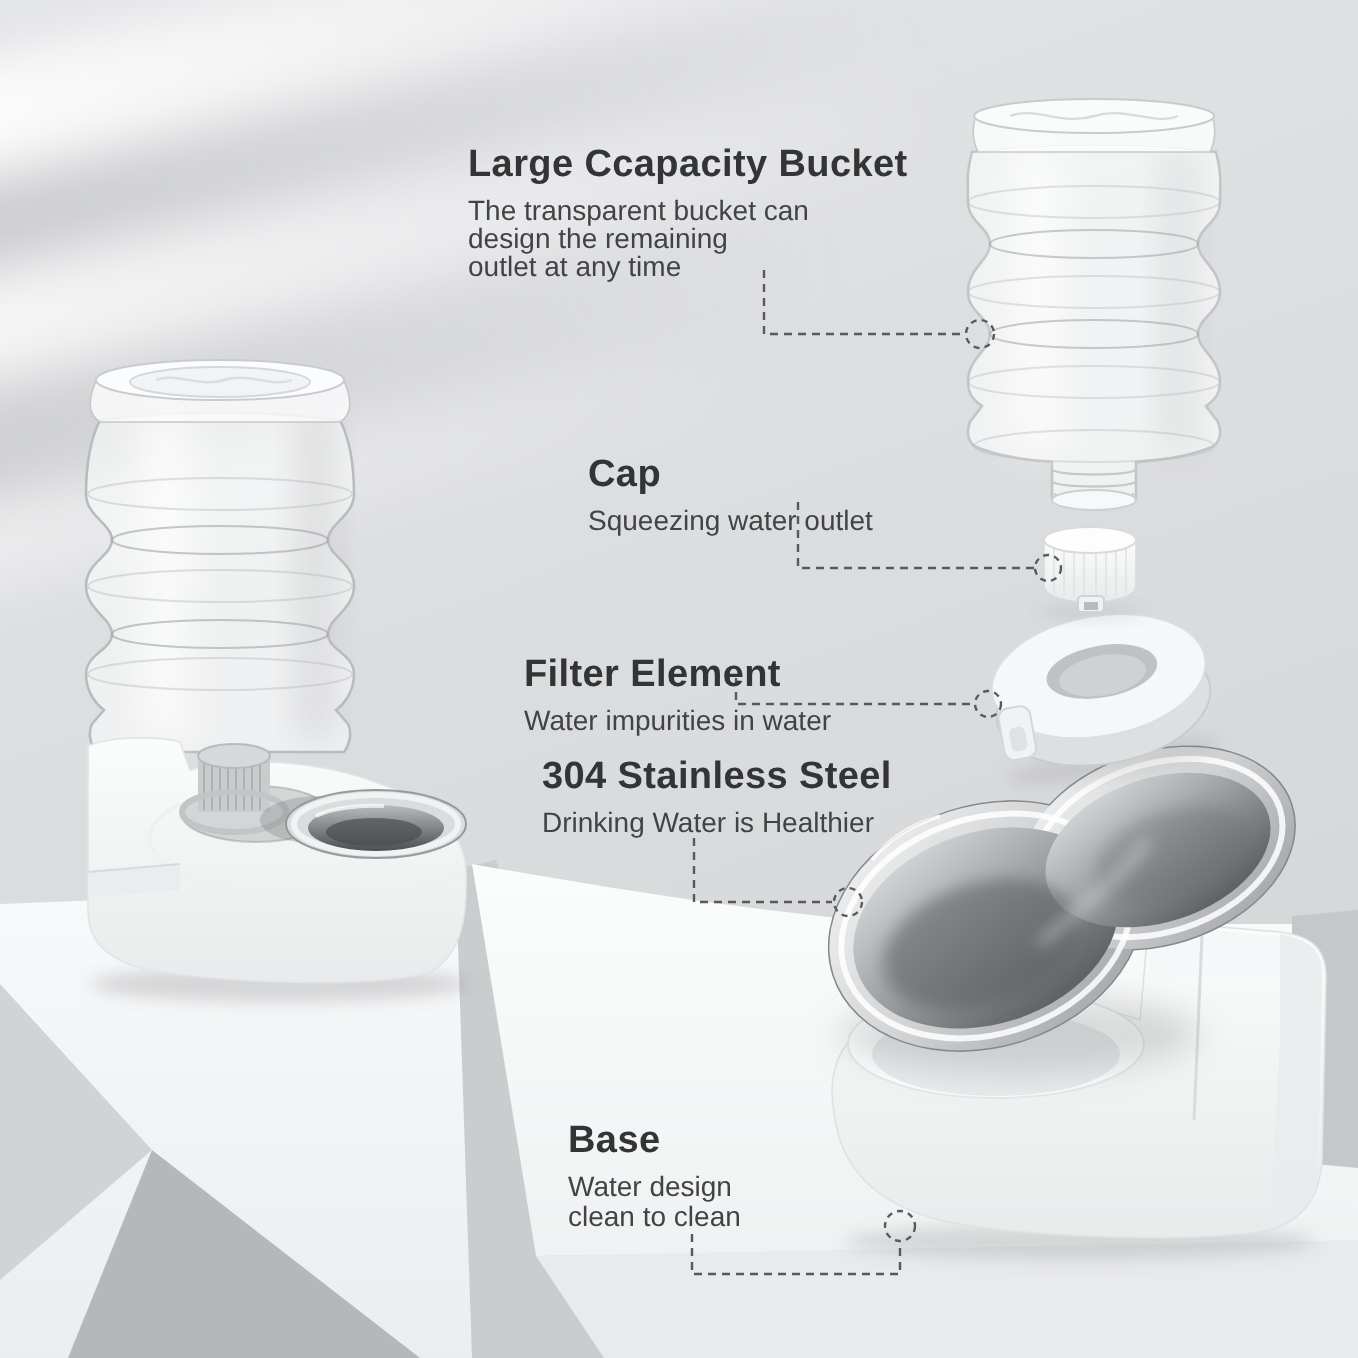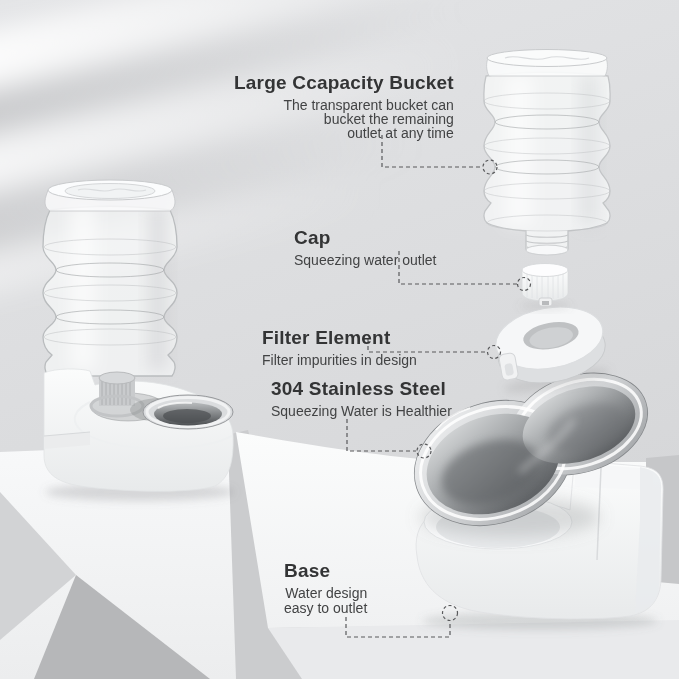--- a/index.html
+++ b/index.html
@@ -2,21 +2,21 @@
 <html><head>
 <meta charset="utf-8">
 <style>
   html,body{margin:0;padding:0;background:#ffffff;}
   .stage{position:relative;width:679px;height:679px;overflow:hidden;
          background:#a3a3a3;font-family:"Liberation Sans",sans-serif;}
   svg.scene{position:absolute;left:0;top:0;width:679px;height:679px;display:block;}
   .ann{position:absolute;color:#3a3b3c;}
   .ann .t{font-size:19px;font-weight:bold;line-height:22px;letter-spacing:.2px;
           color:#333435;white-space:nowrap;}
-  .ann .d{margin-top:4px;font-size:14px;line-height:14px;color:#424344;text-align:right;}
+  .ann .d{margin-top:4px;font-size:14px;line-height:14px;color:#424344;}
   .ann .d span{display:block;white-space:nowrap;}
   #ann-bucket{left:234px;top:72px;}
   #ann-cap{left:294px;top:207px;margin-top:20px;}
   #ann-filter{left:262px;top:299px;margin-top:28px;}
   #ann-steel{left:271px;top:378px;}
   #ann-base{left:284px;top:560px;}
   #ann-base .d{line-height:15px;}
 </style>
 </head>
 <body>
@@ -249,47 +249,47 @@
     <circle stroke-dasharray="3 2.6" cx="424" cy="451" r="7"></circle>
     <path stroke-dasharray="4 3" d="M 346,617 L 346,637 L 450,637 L 450,622"></path>
     <circle stroke-dasharray="3 2.6" cx="450" cy="613" r="7.5"></circle>
   </g>
 </svg>
 
 <div class="ann" id="ann-bucket">
   <div class="t">Large Ccapacity Bucket</div>
   <div class="d">
     <span>The transparent bucket can</span>
-    <span>bucket the remaining</span>
+    <span>design the remaining</span>
     <span>outlet at any time</span>
   </div>
 </div>
 
 <div class="ann" id="ann-cap">
   <div class="t">Cap</div>
   <div class="d">
     <span>Squeezing water outlet</span>
   </div>
 </div>
 
 <div class="ann" id="ann-filter">
   <div class="t">Filter Element</div>
   <div class="d">
-    <span>Filter impurities in design</span>
+    <span>Water impurities in water</span>
   </div>
 </div>
 
 <div class="ann" id="ann-steel">
   <div class="t">304 Stainless Steel</div>
   <div class="d">
-    <span>Squeezing Water is Healthier</span>
+    <span>Drinking Water is Healthier</span>
   </div>
 </div>
 
 <div class="ann" id="ann-base">
   <div class="t">Base</div>
   <div class="d">
     <span>Water design</span>
-    <span>easy to outlet</span>
+    <span>clean to clean</span>
   </div>
 </div>
 
 </div>
 
 </body></html>

